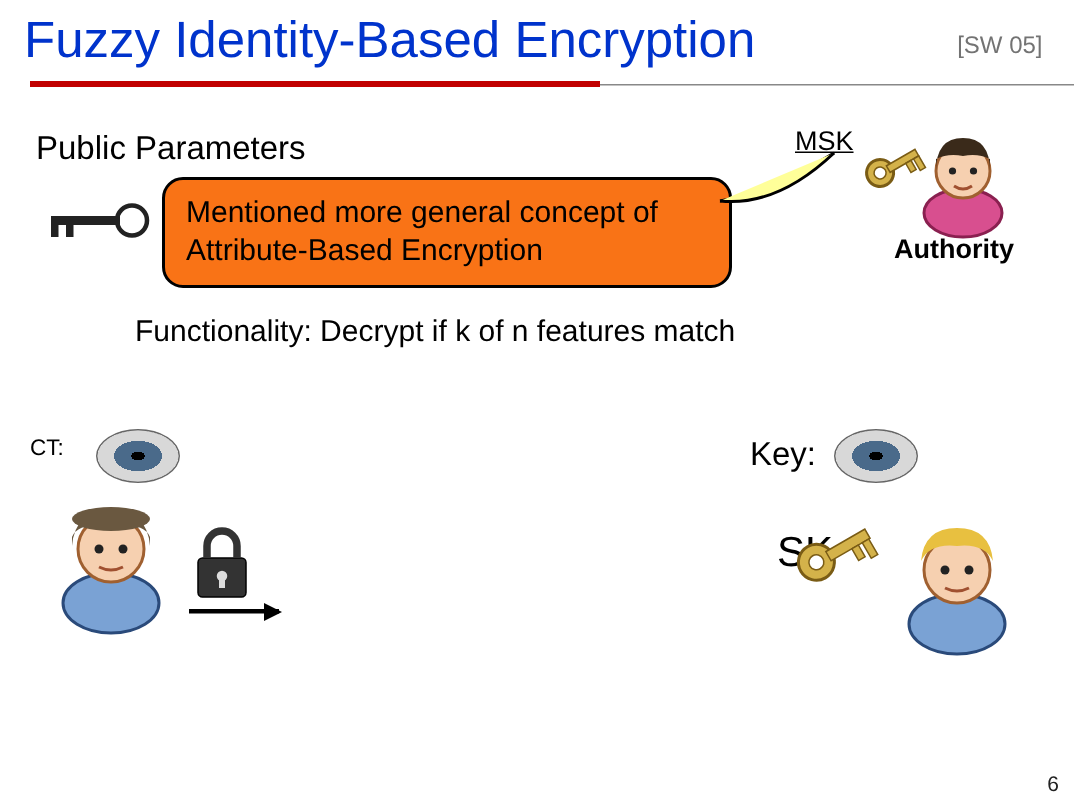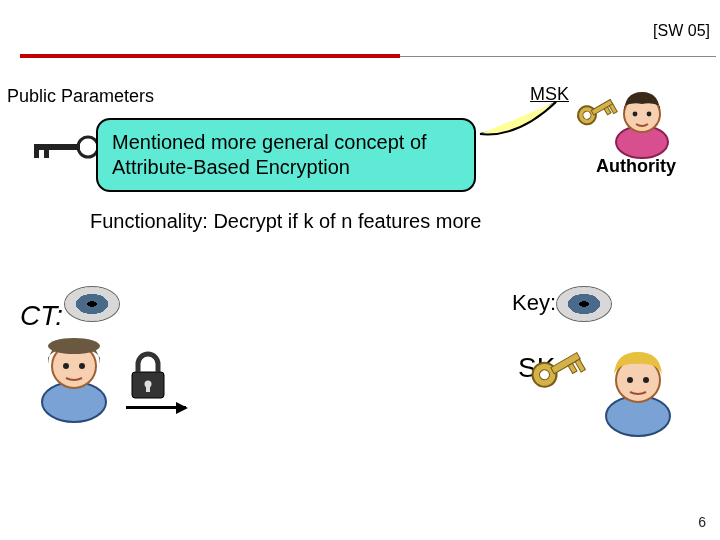--- a/index.html
+++ b/index.html
@@ -18,66 +18,66 @@
     top: 8px;
     right: 8px;
   }
   .title {
     font-size: 34px;
     color: #0033cc;
     font-family: "Verdana", sans-serif;
   }
   .cite {
     position: absolute;
-    right: 2px;
+    right: 17px;
     top: 14px;
     font-size: 16px;
-    color: #000000;
+    color: #737373;
   }
   .underline {
     position: absolute;
     left: 20px;
     top: 54px;
     width: 380px;
     height: 0;
     border-top: 4px solid #c10000;
   }
   .underline-thin {
     position: absolute;
     left: 400px;
     top: 56px;
     right: 4px;
     height: 0;
     border-top: 1px solid #888;
   }
   .pubparams {
     position: absolute;
-    left: 7px;
+    left: 24px;
     top: 86px;
-    font-size: 18px;
+    font-size: 22px;
   }
   .msk {
     position: absolute;
     left: 530px;
     top: 84px;
     font-size: 18px;
     text-decoration: underline;
   }
   .key-left {
     position: absolute;
     left: 30px;
     top: 132px;
   }
   .callout {
     position: absolute;
-    left: 96px;
+    left: 108px;
     top: 118px;
     width: 380px;
     padding: 10px 14px;
-    background: #5eead4;
+    background: #f97316;
     border: 2px solid #000;
     border-radius: 14px;
     font-size: 20px;
     line-height: 1.25;
   }
   .callout-tail {
     position: absolute;
     left: 474px;
     top: 98px;
     width: 0;
@@ -104,35 +104,33 @@
   .functionality {
     position: absolute;
     left: 90px;
     top: 210px;
     font-size: 20px;
   }
   .functionality .u { }
   .ct-label {
     position: absolute;
     left: 20px;
-    top: 300px;
-    font-size: 28px;
-    font-style: italic;
+    top: 290px;
+    font-size: 15px;
   }
   .ct-img {
     position: absolute;
     left: 64px;
     top: 286px;
   }
   .key-label {
     position: absolute;
     left: 500px;
     top: 290px;
     font-size: 22px;
-    margin-left: 12px;
   }
   .key-img {
     position: absolute;
     left: 556px;
     top: 286px;
   }
   .sender {
     position: absolute;
     left: 32px;
     top: 330px;
@@ -188,20 +186,21 @@
     width: 56px; height: 36px;
     border-radius: 50%;
     background: radial-gradient(ellipse at center, #000 0 12%, #4a6a8a 12% 42%, #d8d8d8 42% 70%, #fff 70% 100%);
     border: 1px solid #666;
   }
 </style>
 </head>
 <body>
 
 <div class="title-row">
+  <span class="title">Fuzzy Identity-Based Encryption</span>
   <span class="cite">[SW 05]</span>
 </div>
 <div class="underline"></div>
 <div class="underline-thin"></div>
 
 <div class="pubparams">Public Parameters</div>
 
 <span class="key-left">
   <svg width="70" height="30" viewBox="0 0 70 30">
     <circle cx="58" cy="15" r="10" fill="none" stroke="#222" stroke-width="3"></circle>
@@ -238,21 +237,21 @@
     <circle cx="32" cy="28" r="18" fill="#f6d0b0" stroke="#a06030" stroke-width="2"></circle>
     <path d="M 14 28 Q 14 6 32 6 Q 50 6 50 28 L 50 20 Q 42 16 32 18 Q 22 16 14 20 Z" fill="#3a2a1a"></path>
     <circle cx="25" cy="28" r="2.4" fill="#222"></circle>
     <circle cx="39" cy="28" r="2.4" fill="#222"></circle>
     <path d="M 26 38 Q 32 42 38 38" stroke="#a05030" stroke-width="2" fill="none"></path>
   </svg>
 </span>
 <div class="authority-label">Authority</div>
 
 <div class="functionality">
-  <span class="u">Functionality:</span><span> Decrypt if k of n features more</span>
+  <span class="u">Functionality:</span><span> Decrypt if k of n features match</span>
 </div>
 
 <div class="ct-label">CT:</div>
 <span class="ct-img">
     <div class="eye"></div>
   </span>
 
 <div class="key-label">Key:</div>
 <span class="key-img">
     <div class="eye"></div>

